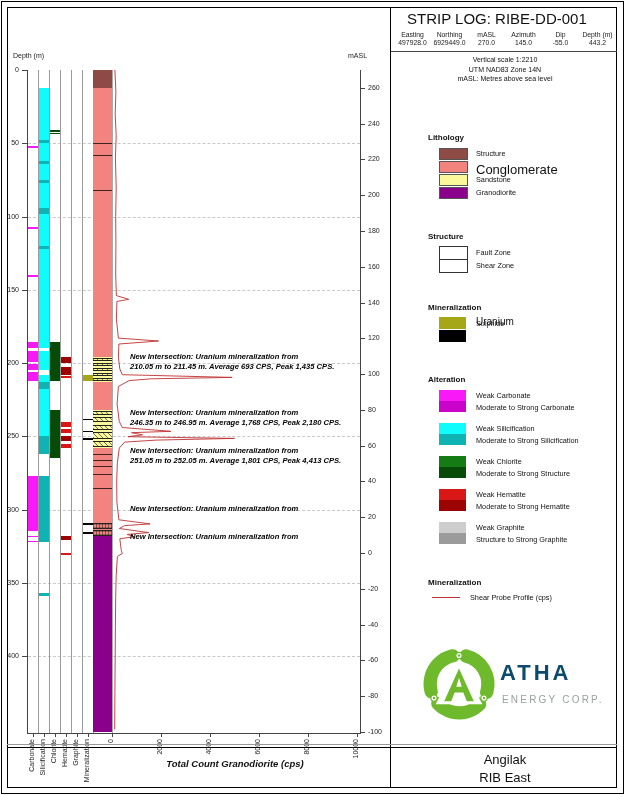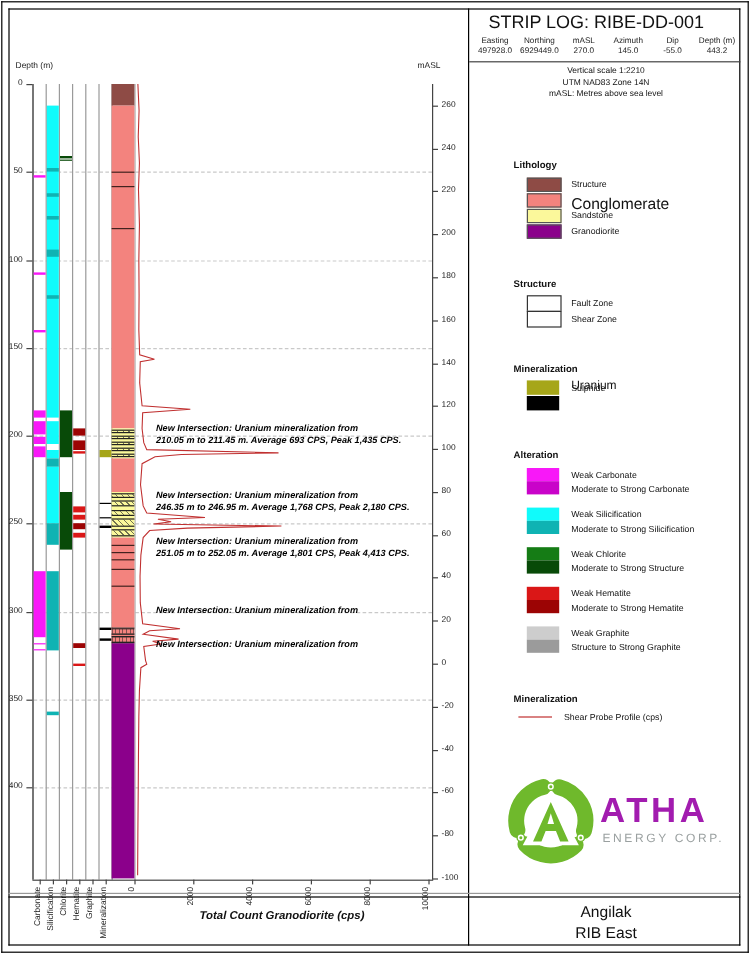--- a/index.html
+++ b/index.html
@@ -327,20 +327,20 @@
         <polygon points="50,42 53.5,53.5 46.5,53.5" fill="#ffffff"></polygon>
         <circle cx="50" cy="13.5" r="4" fill="#ffffff" stroke="#6fb92c" stroke-width="1.5"></circle>
         <circle cx="50" cy="13.5" r="1.6" fill="#6fb92c"></circle>
         <circle cx="18" cy="68" r="4" fill="#ffffff" stroke="#6fb92c" stroke-width="1.5"></circle>
         <circle cx="18" cy="68" r="1.6" fill="#6fb92c"></circle>
         <circle cx="82" cy="68" r="4" fill="#ffffff" stroke="#6fb92c" stroke-width="1.5"></circle>
         <circle cx="82" cy="68" r="1.6" fill="#6fb92c"></circle>
       </g>
     </svg>
   </div>
-  <div class="abs" style="left:500px;top:660px;width:118px;font-size:29px;font-weight:bold;letter-spacing:3px;color:#a21caf">ATHA</div>
+  <div class="abs" style="left:500px;top:660px;width:118px;font-size:22px;font-weight:bold;letter-spacing:3px;color:#0c4a6e">ATHA</div>
   <div class="abs" style="left:502px;top:694px;width:118px;font-size:10px;letter-spacing:2.2px;color:#9aa0a0">ENERGY CORP.</div>
 
   <div class="grayline" style="left:7px;top:744px;width:610px;height:1px"></div>
   <div class="hair" style="left:7px;top:747px;width:610px;height:1px"></div>
   <div class="abs" style="left:392px;top:752px;width:226px;text-align:center;font-size:13px">Angilak</div>
   <div class="abs" style="left:392px;top:770px;width:226px;text-align:center;font-size:13px">RIB East</div>
 </div>
 
 </body></html>

